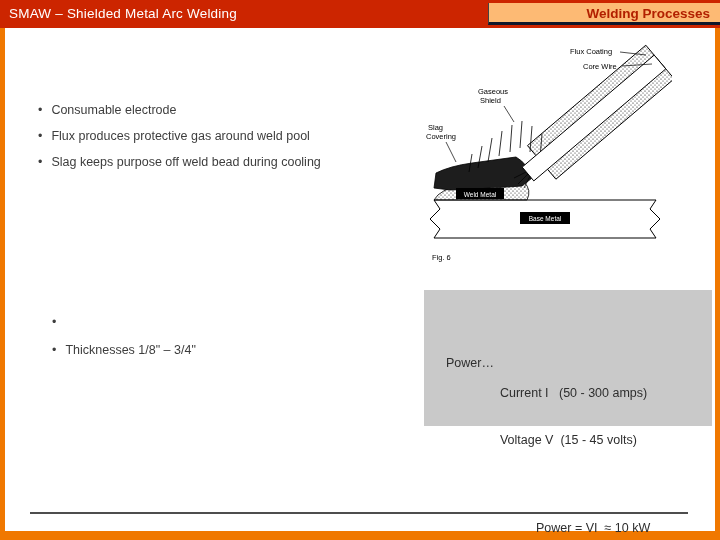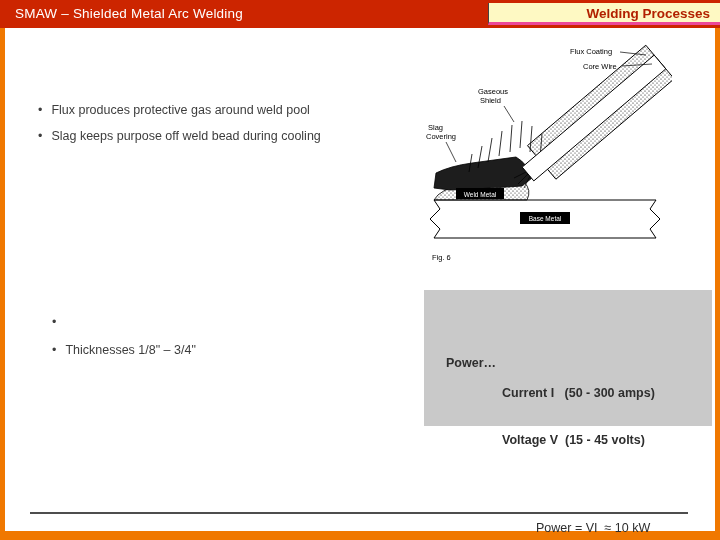--- a/index.html
+++ b/index.html
@@ -13,26 +13,26 @@
   .edge-left  { left:0; top:0; bottom:0; width:5px; }
   .edge-right { right:0; top:0; bottom:0; width:5px; }
   .edge-bottom{ left:0; right:0; bottom:0; height:9px; }
 
   
   .top-bar {
     position:absolute; left:0; top:0; width:720px; height:28px;
     background:#cc2500; z-index:2;
   }
   .top-bar .title {
-    display:inline-block; padding-left:15px; line-height:28px;
+    display:inline-block; padding-left:9px; line-height:28px;
     color:#ffffff; font-size:13.5px; letter-spacing:0.2px;
   }
   .header-tab {
     position:absolute; top:3px; right:0; width:232px; height:22px;
-    background:#fef9c3; border-bottom:3px solid #ec4899; border-left:1px solid #444;
+    background:#fdba74; border-bottom:3px solid #0f172a; border-left:1px solid #444;
     z-index:3; text-align:right; padding:3px 10px 0 0; box-sizing:border-box;
     color:#b22000; font-weight:bold; font-size:13.5px;
   }
 
   
   .bullets { position:absolute; color:#3d3d3d; font-size:12.5px; z-index:2; }
   .top-bullets { left:38px; top:104px; width:380px; }
   .bottom-bullets { left:52px; top:316px; width:360px; }
   .bullet { margin-bottom:13px; line-height:1.05; }
   .bottom-bullets .bullet { margin-bottom:15px; }
@@ -41,21 +41,21 @@
   
   .figure { position:absolute; left:420px; top:42px; width:252px; height:232px; z-index:2; }
   .figure svg text { font-family:"Liberation Sans", sans-serif; fill:#000; }
 
   
   .power-box {
     position:absolute; left:424px; top:290px; width:288px; height:136px;
     background:#c9c9c9; z-index:2; box-sizing:border-box;
     padding:38px 10px 0 22px; color:#2e2e2e; font-size:12.5px; white-space:pre;
   }
-  .power-row { display:flex;font-weight:bold; }
+  .power-row { display:flex; }
   .power-prefix { margin-right:6px; }
   .power-lines div { line-height:19px; }
   .power-eq { margin-top:15px; margin-left:90px; }
 
   
   .footer-line {
     position:absolute; left:30px; right:32px; bottom:26px; height:2px;
     background:#4d4d4d; z-index:2;
   }
 </style>
@@ -67,20 +67,21 @@
   <div class="edge edge-left"></div>
   <div class="edge edge-right"></div>
   <div class="edge edge-bottom"></div>
 
   <div class="top-bar">
     <span class="title">SMAW – Shielded Metal Arc Welding</span>
   </div>
   <div class="header-tab">Welding Processes</div>
 
   <div class="bullets top-bullets">
+    <div class="bullet"><span class="dot"></span><span>Consumable electrode</span></div>
     <div class="bullet"><span class="dot"></span><span>Flux produces protective gas around weld pool</span></div>
     <div class="bullet"><span class="dot"></span><span>Slag keeps purpose off weld bead during cooling</span></div>
   </div>
 
   <div class="figure">
     <svg viewBox="0 0 252 232" width="252" height="232">
       <defs>
         <pattern id="stip" width="4" height="4" patternUnits="userSpaceOnUse">
           <circle cx="1" cy="1" r="0.6" fill="#000"></circle>
           <circle cx="3" cy="3" r="0.5" fill="#000"></circle>

